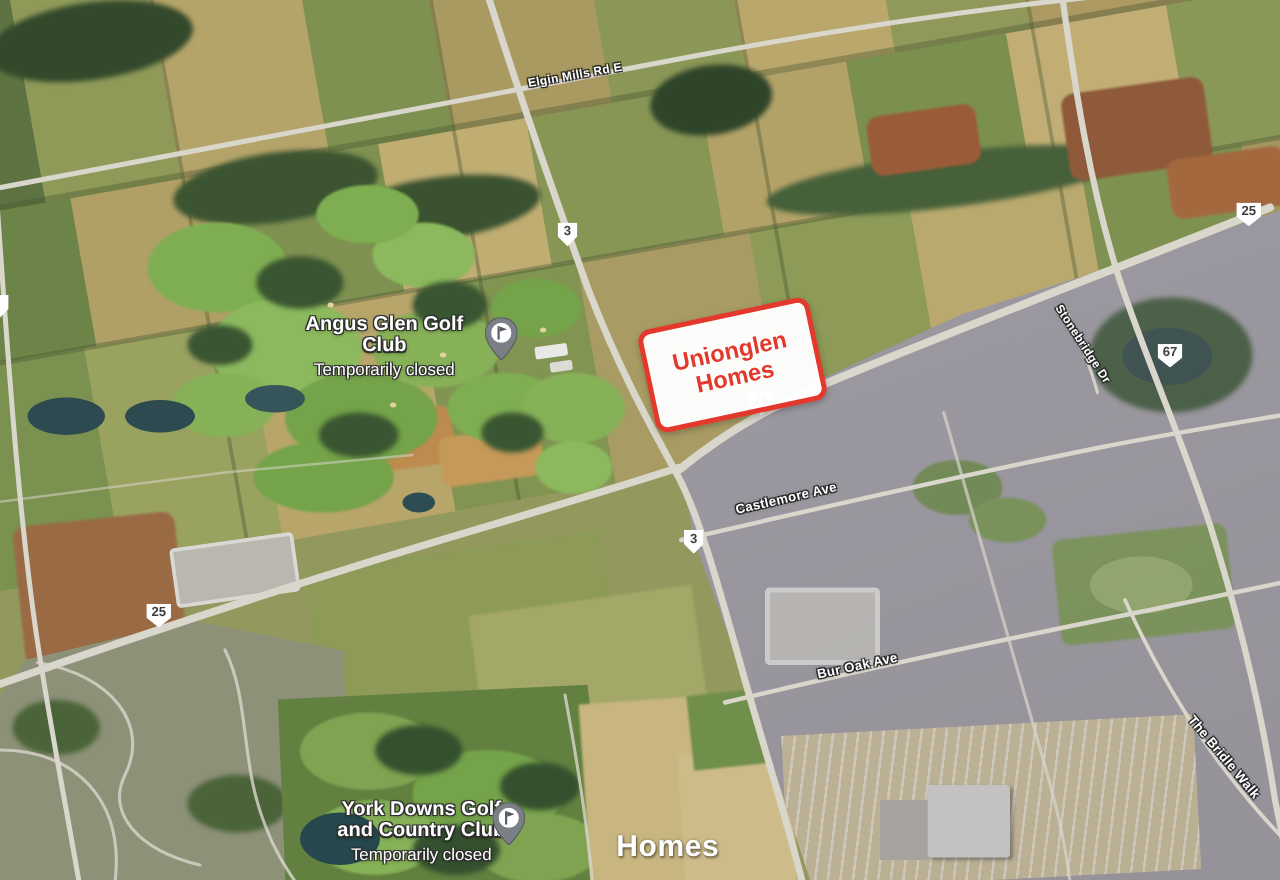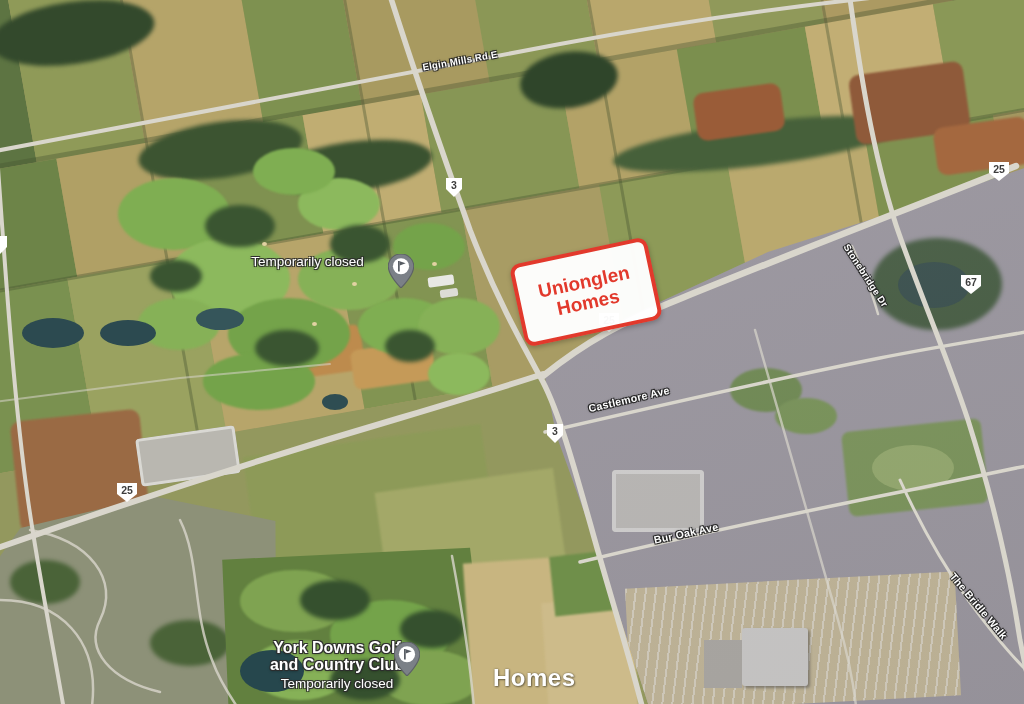--- a/index.html
+++ b/index.html
@@ -195,33 +195,34 @@
       <path d="M 755,330 C 780,420 810,520 838,620 C 848,655 853,680 856,706" stroke-width="2.5" opacity="0.7"></path>
       <path d="M 30,530 C 90,540 120,580 100,620 C 85,650 110,680 160,692" stroke-width="2.5" opacity="0.8"></path>
       <path d="M 0,600 C 60,600 100,640 92,706" stroke-width="2.5" opacity="0.8"></path>
       <path d="M 180,520 C 200,560 192,610 212,660 C 220,682 230,696 238,708" stroke-width="2.5" opacity="0.8"></path>
       <path d="M 452,556 C 462,610 470,660 474,708" stroke-width="2.5" opacity="0.8"></path>
     </g>
   </svg>
 
   <div class="shield sh1" style="left:446px;top:178px">3</div>
   <div class="shield sh2" style="left:989px;top:162px">25</div>
-  <div class="shield sh2" style="left:961px;top:275px">67</div>
+  <div class="shield sh2" style="left:926px;top:275px">67</div>
   <div class="shield sh2" style="left:599px;top:313px">25</div>
   <div class="shield sh1" style="left:547px;top:424px">3</div>
   <div class="shield sh2" style="left:117px;top:483px">25</div>
   <div class="shield sh1" style="left:-9px;top:236px"></div>
 
   <div class="street-label" style="left:400px;top:55px;width:120px;transform:rotate(-10deg);font-size:9.5px">Elgin Mills Rd E</div>
   <div class="street-label" style="left:811px;top:270px;width:110px;transform:rotate(57deg);font-size:9.5px">Stonebridge Dr</div>
   <div class="street-label" style="left:569px;top:393px;width:120px;transform:rotate(-13deg)">Castlemore Ave</div>
   <div class="street-label" style="left:636px;top:527px;width:100px;transform:rotate(-12deg)">Bur Oak Ave</div>
   <div class="street-label" style="left:924px;top:600px;width:110px;transform:rotate(50deg)">The Bridle Walk</div>
 
   <div class="poi" style="left:225px;top:252px;width:165px">
+    <div class="nm">Angus Glen Golf Club</div>
     <div class="st">Temporarily closed</div>
   </div>
   <svg class="pin" style="left:388px;top:254px" viewBox="0 0 24 32">
     <path d="M12 0C5.4 0 0 5.2 0 11.6 0 20.3 12 32 12 32s12-11.7 12-20.4C24 5.2 18.6 0 12 0z" fill="#7b8087" stroke="#5d6166" stroke-width="1"></path>
     <circle cx="12" cy="11.5" r="7.6" fill="#ffffff"></circle>
     <path d="M10 6.5v10" stroke="#565b62" stroke-width="1.6"></path>
     <path d="M10.8 6.8l5.6 2-5.6 2z" fill="#565b62"></path>
   </svg>
 
   <div class="poi" style="left:252px;top:640px;width:170px">

